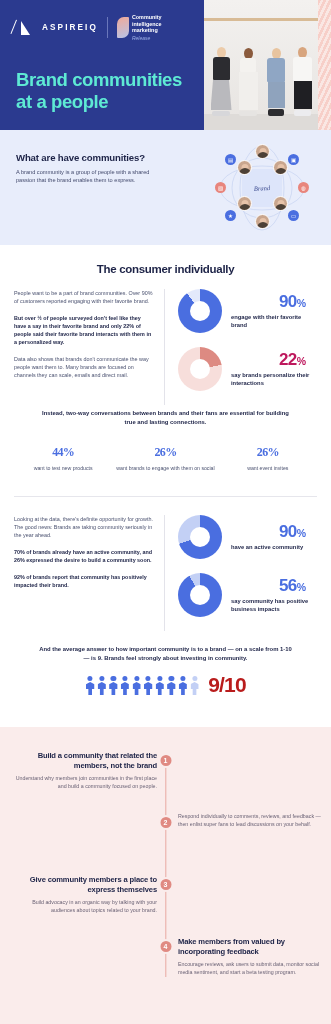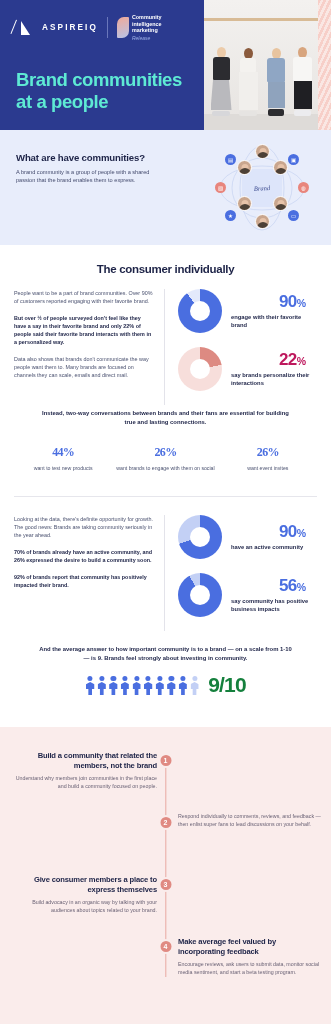--- a/index.html
+++ b/index.html
@@ -97,21 +97,21 @@
   
   .scale-wrap { padding:10px 0 22px; text-align:center; }
   .people { display:flex; align-items:center; justify-content:center; gap:1.6px; margin-top:10px; }
   .pp { width:10px; height:19px; position:relative; }
   .pp::before { content:""; position:absolute; left:50%; top:0; transform:translateX(-50%);
       width:5.2px; height:5.2px; border-radius:50%; background:#4a6ee0; }
   .pp::after { content:""; position:absolute; left:50%; top:6px; transform:translateX(-50%);
       width:8.4px; height:13px; background:#4a6ee0;
       clip-path:polygon(50% 0,100% 18%,100% 55%,72% 55%,72% 100%,28% 100%,28% 55%,0 55%,0 18%); }
   .pp.faded::before, .pp.faded::after { background:#c3d0f5; }
-  .scale-num { font-size:21px; font-weight:800; color:#15803d; letter-spacing:-0.8px; margin-left:7px; }
+  .scale-num { font-size:21px; font-weight:800; color:#b91c1c; letter-spacing:-0.8px; margin-left:7px; }
 
   
   .strat { background:#faeceb; padding:24px 0 26px; position:relative; }
   .strat-title { text-align:center; font-size:11px; font-weight:800; letter-spacing:-0.3px; margin-bottom:20px; }
   .timeline { position:relative; }
   .tl-line { position:absolute; left:50%; transform:translateX(-50%); top:4px; bottom:18px;
       width:1.4px; background:#e8a9a2; }
   .step { position:relative; min-height:58px; margin-bottom:4px; }
   .dot { position:absolute; left:50%; transform:translateX(-50%); top:2px;
       width:15px; height:15px; border-radius:50%; background:#e08a82; color:#fff;
@@ -338,29 +338,29 @@
       <div class="step right">
         <div class="dot">2</div>
         <div class="step-box">
           <div class="st-p">Respond individually to comments, reviews, and feedback — then enlist super fans to lead discussions on your behalf.</div>
         </div>
       </div>
 
       <div class="step left">
         <div class="dot">3</div>
         <div class="step-box">
-          <div class="st-h">Give consumer members a place to express themselves</div>
+          <div class="st-h">Give community members a place to express themselves</div>
           <div class="st-p">Build advocacy in an organic way by talking with your audiences about topics related to your brand.</div>
         </div>
       </div>
 
       <div class="step right">
         <div class="dot">4</div>
         <div class="step-box">
-          <div class="st-h">Make average feel valued by incorporating feedback</div>
+          <div class="st-h">Make members from valued by incorporating feedback</div>
           <div class="st-p">Encourage reviews, ask users to submit data, monitor social media sentiment, and start a beta testing program.</div>
         </div>
       </div>
 
     </div>
 
   </div>
 
 </div>
 

